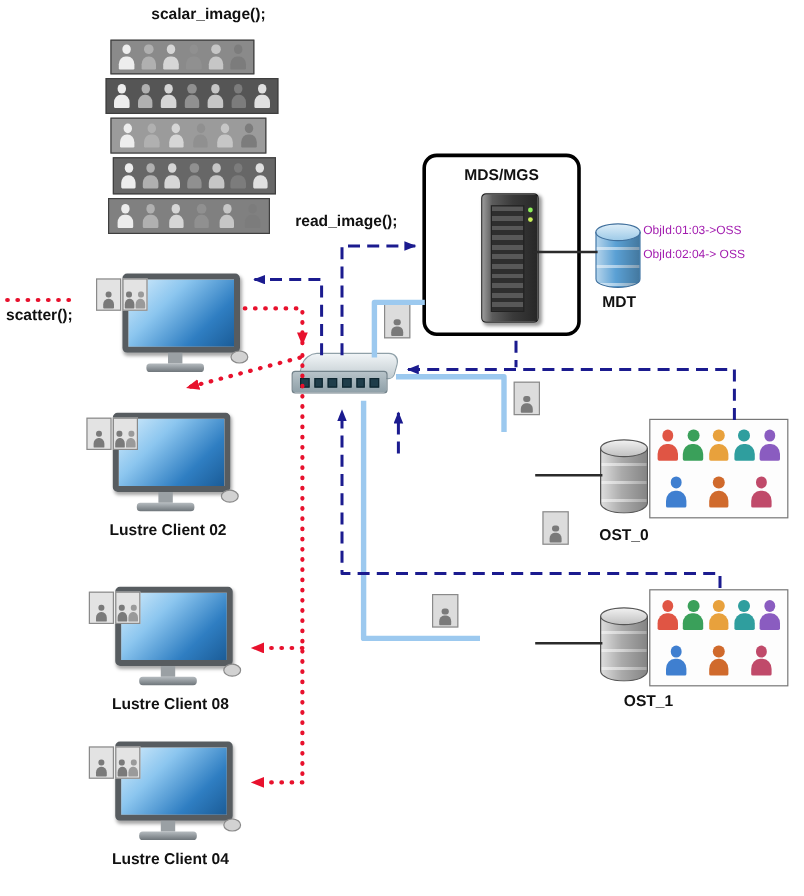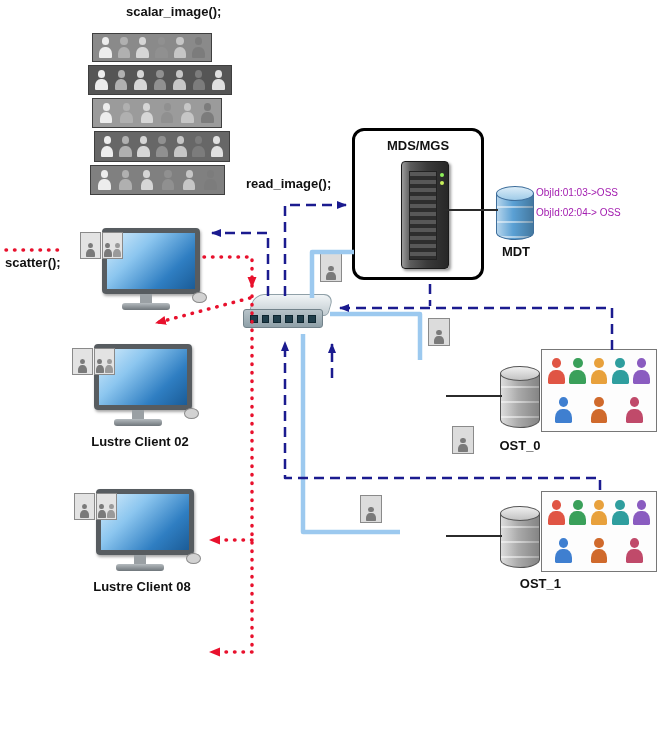--- a/index.html
+++ b/index.html
@@ -212,20 +212,34 @@
     <div class="thumb t-a people-sm">
         <span class="person" style="--c: #7a7a7a;"></span>
       </div>
     <div class="thumb t-b people-sm">
         <span class="person" style="--c: #7a7a7a;"></span>
         <span class="person" style="--c: #9a9a9a;"></span>
       </div>
     <div class="client-label">Lustre Client 08</div>
   </div>
 
+  <div class="client c04">
+    <div class="screen"></div>
+    <div class="neck"></div>
+    <div class="base"></div>
+    <div class="mouse"></div>
+    <div class="thumb t-a people-sm">
+        <span class="person" style="--c: #7a7a7a;"></span>
+      </div>
+    <div class="thumb t-b people-sm">
+        <span class="person" style="--c: #7a7a7a;"></span>
+        <span class="person" style="--c: #9a9a9a;"></span>
+      </div>
+    <div class="client-label">Lustre Client 04</div>
+  </div>
 
   <div class="bigbox mds-box">
     <div class="boxlabel top">MDS/MGS</div>
     <div class="server srv-mds">
       <div class="vents"></div>
       <span class="led g1"></span>
       <span class="led g2"></span>
     </div>
   </div>
 

